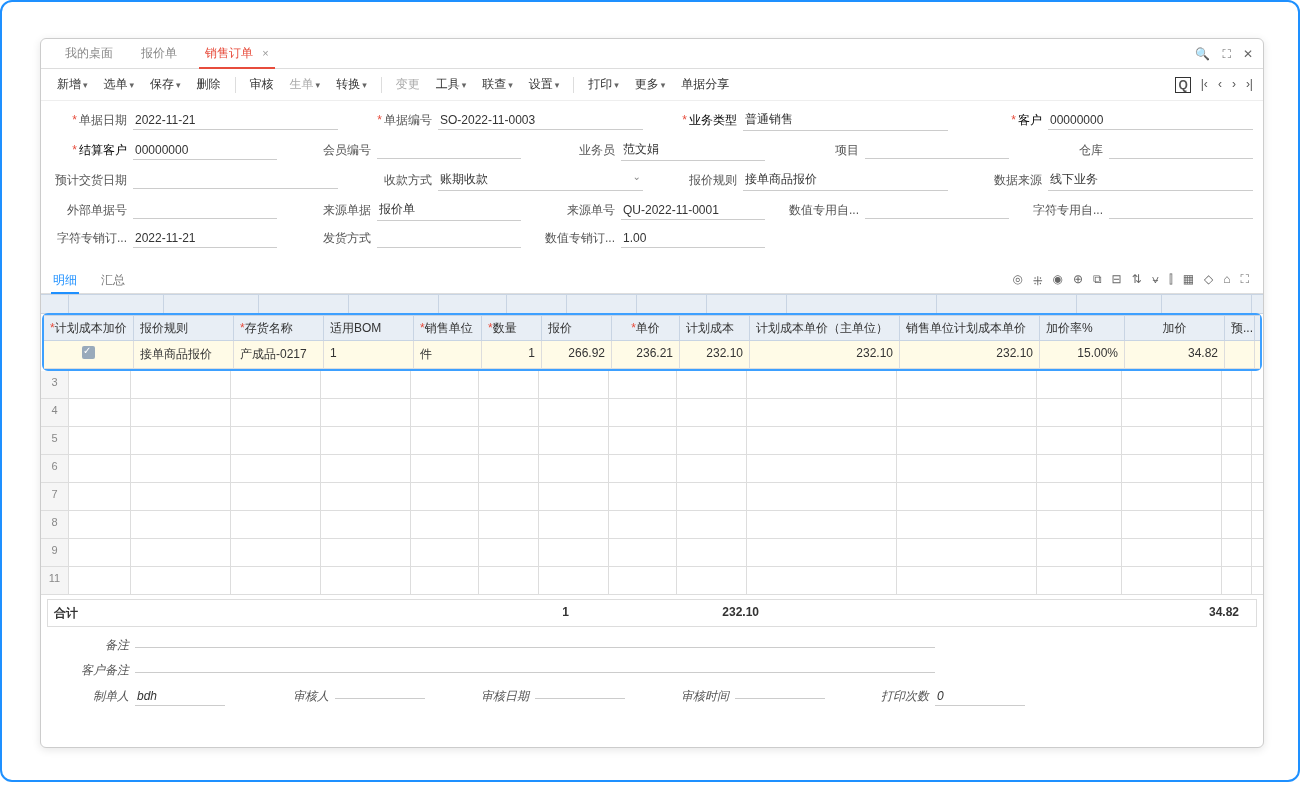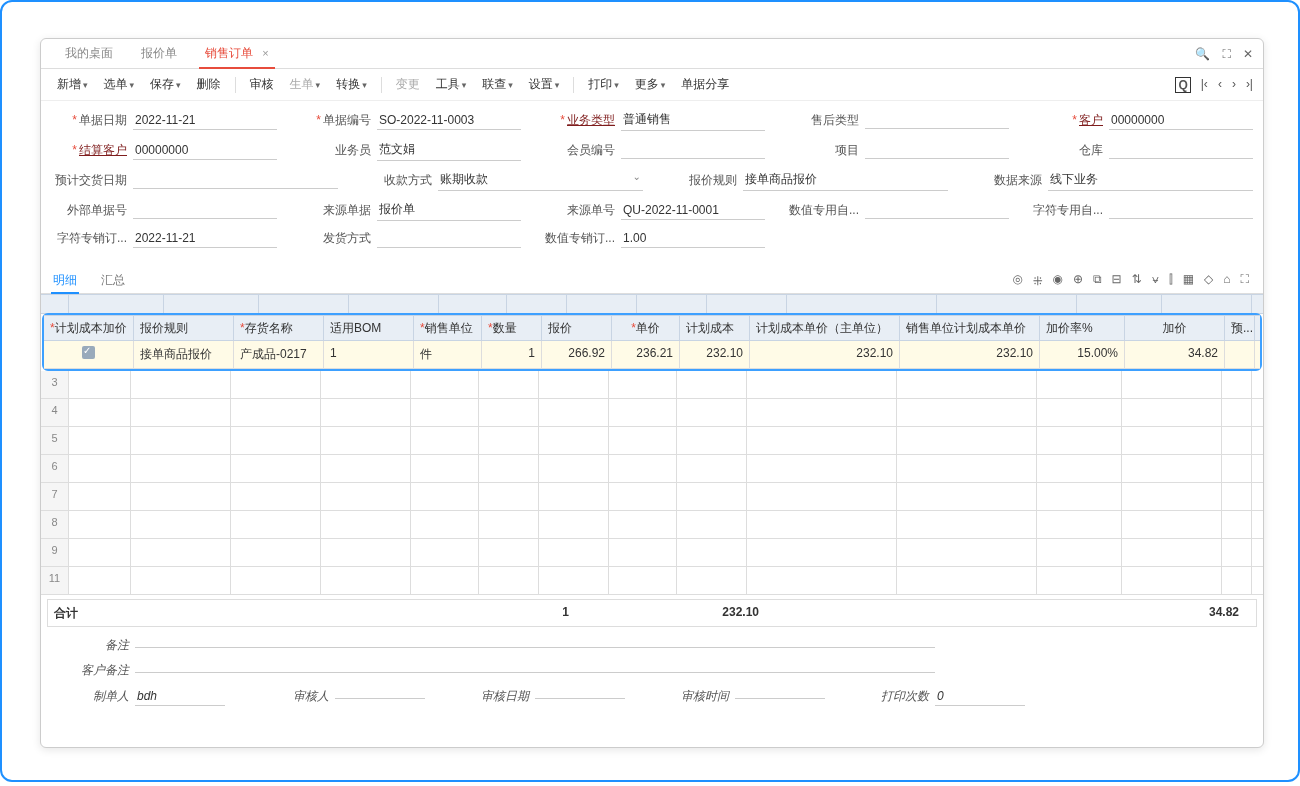--- a/index.html
+++ b/index.html
@@ -22,21 +22,21 @@
 .chev { font-size: 9px; margin-left: 2px; color: #666; }
 .toolbar .sep { width: 1px; height: 16px; background: #ddd; margin: 0 4px; }
 .toolbar .spacer { flex: 1; }
 .toolbar-right { display: flex; gap: 10px; color: #555; }
 
 .form-area { padding: 8px 10px; }
 .form-row { display: flex; gap: 18px; margin-bottom: 8px; }
 .form-field { display: flex; align-items: center; flex: 1; min-width: 0; }
 .form-field label { width: 82px; text-align: right; color: #555; font-size: 12px; padding-right: 6px; white-space: nowrap; }
 .form-field .req { color: #e74c3c; margin-right: 2px; }
-.form-field .linklike { color: #7f1d1d; text-decoration: underline; }
+.form-field .linklike { color: #000000; }
 .form-field .val { flex: 1; border-bottom: 1px solid #ccc; min-height: 18px; padding: 2px 2px; color: #333; }
 .form-field .select-chev { color: #888; font-size: 10px; margin-left: 4px; }
 
 .sub-tabs { display: flex; gap: 20px; padding: 4px 10px 0; border-bottom: 1px solid #ddd; align-items: center; }
 .sub-tab { padding: 4px 2px; color: #777; cursor: pointer; position: relative; }
 .sub-tab.active { color: #1e90ff; }
 .sub-tab.active::after { content: ''; position: absolute; left: 0; right: 0; bottom: -1px; height: 2px; background: #1e90ff; }
 .sub-tabs .spacer { flex: 1; }
 .sub-tabs .icons { display: flex; gap: 10px; color: #666; padding-right: 4px; }
 
@@ -155,40 +155,36 @@
           </div>
       <div class="form-field">
             <label><span class="req">*</span><span>单据编号</span></label>
             <div class="val">SO-2022-11-0003</div>
           </div>
       <div class="form-field">
             <label><span class="req">*</span><span class="linklike">业务类型</span></label>
             <div class="val">普通销售</div>
           </div>
       <div class="form-field">
-            <label>售后类型</label>
-            <div class="val"></div>
-          </div>
-      <div class="form-field">
             <label><span class="req">*</span><span class="linklike">客户</span></label>
             <div class="val">00000000</div>
           </div>
     </div>
     <div class="form-row">
       <div class="form-field">
             <label><span class="req">*</span><span class="linklike">结算客户</span></label>
             <div class="val">00000000</div>
           </div>
       <div class="form-field">
+            <label>会员编号</label>
+            <div class="val"></div>
+          </div>
+      <div class="form-field">
             <label>业务员</label>
             <div class="val">范文娟</div>
-          </div>
-      <div class="form-field">
-            <label>会员编号</label>
-            <div class="val"></div>
           </div>
       <div class="form-field">
             <label>项目</label>
             <div class="val"></div>
           </div>
       <div class="form-field">
             <label>仓库</label>
             <div class="val"></div>
           </div>
     </div>

